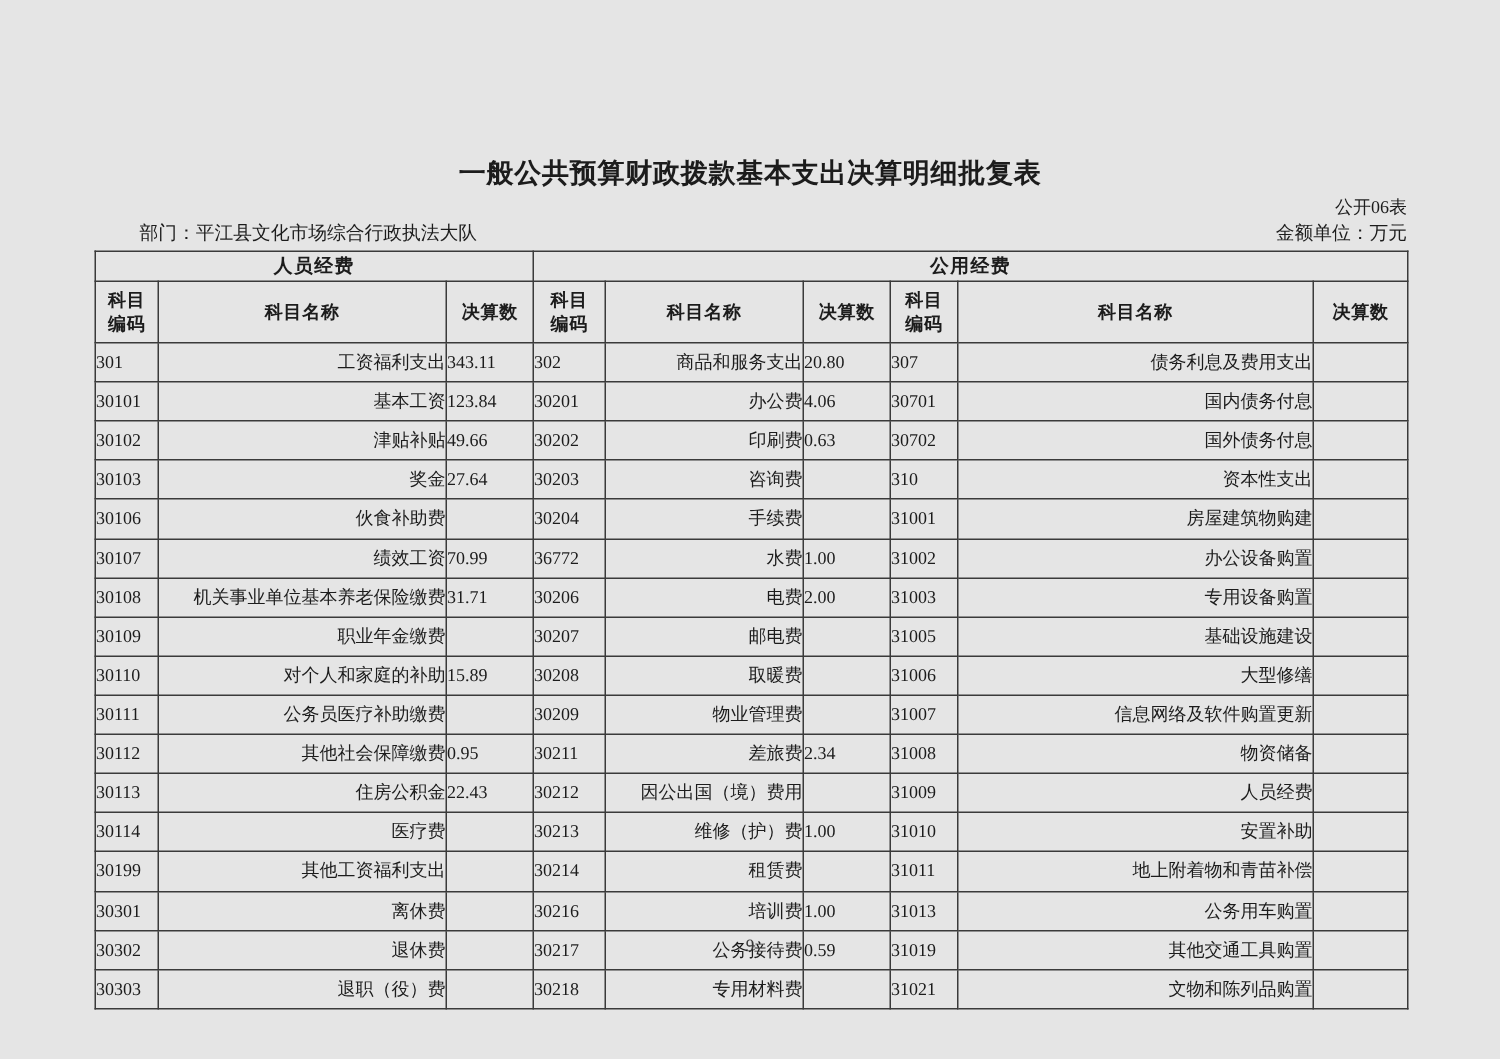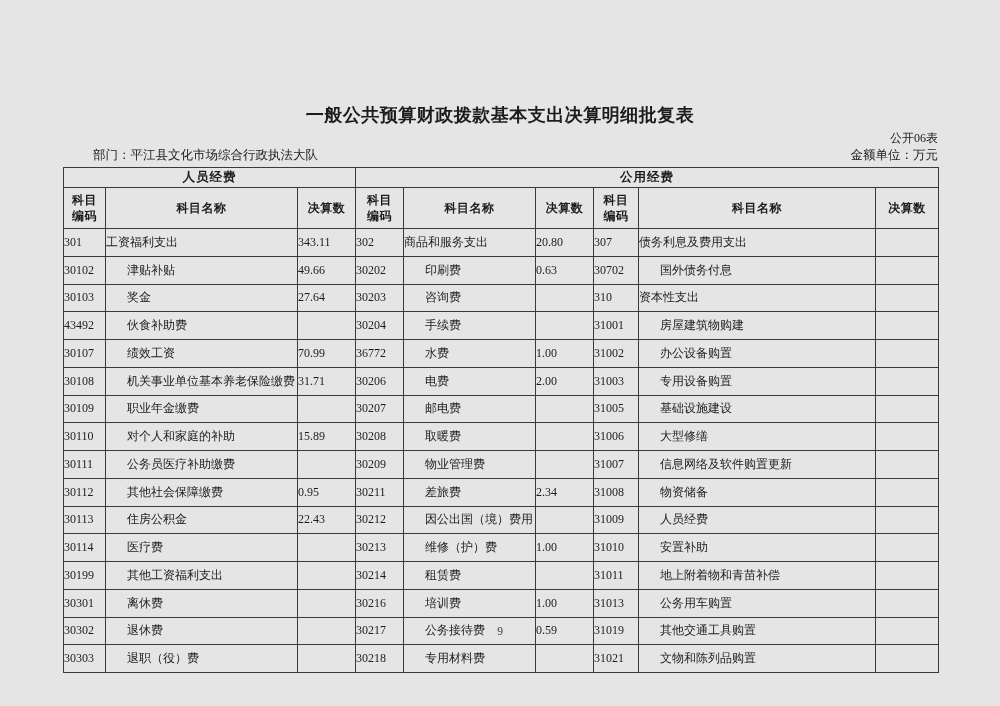--- a/index.html
+++ b/index.html
@@ -65,21 +65,21 @@
     letter-spacing: 1px;
   }
   tr.col-h th {
     height: 40px;
     font-weight: bold;
     text-align: center;
     letter-spacing: 0.5px;
   }
   tr.col-h th.code-h { white-space: pre-line; line-height: 1.35; }
   td.code  { text-align: left; padding-left: 5px; }
-  td.name  { text-align: left; padding-left: 8px; }
+  td.name  { text-align: right; padding-left: 8px; }
   td.name.ind { padding-left: 21px; }
   td.amount { text-align: left; padding-right: 5px; }
   .page-number {
     position: absolute;
     top: 625px;
     left: 0;
     width: 100%;
     text-align: center;
     font-size: 11.5px;
     color: #3b3b3b;
@@ -137,20 +137,31 @@
           <td class="name">工资福利支出</td>
           <td class="amount">343.11</td>
           <td class="code">302</td>
           <td class="name">商品和服务支出</td>
           <td class="amount">20.80</td>
           <td class="code">307</td>
           <td class="name">债务利息及费用支出</td>
           <td class="amount"></td>
         </tr>
         <tr>
+          <td class="code">30101</td>
+          <td class="name ind">基本工资</td>
+          <td class="amount">123.84</td>
+          <td class="code">30201</td>
+          <td class="name ind">办公费</td>
+          <td class="amount">4.06</td>
+          <td class="code">30701</td>
+          <td class="name ind">国内债务付息</td>
+          <td class="amount"></td>
+        </tr>
+        <tr>
           <td class="code">30102</td>
           <td class="name ind">津贴补贴</td>
           <td class="amount">49.66</td>
           <td class="code">30202</td>
           <td class="name ind">印刷费</td>
           <td class="amount">0.63</td>
           <td class="code">30702</td>
           <td class="name ind">国外债务付息</td>
           <td class="amount"></td>
         </tr>
@@ -159,21 +170,21 @@
           <td class="name ind">奖金</td>
           <td class="amount">27.64</td>
           <td class="code">30203</td>
           <td class="name ind">咨询费</td>
           <td class="amount"></td>
           <td class="code">310</td>
           <td class="name">资本性支出</td>
           <td class="amount"></td>
         </tr>
         <tr>
-          <td class="code">43492</td>
+          <td class="code">30106</td>
           <td class="name ind">伙食补助费</td>
           <td class="amount"></td>
           <td class="code">30204</td>
           <td class="name ind">手续费</td>
           <td class="amount"></td>
           <td class="code">31001</td>
           <td class="name ind">房屋建筑物购建</td>
           <td class="amount"></td>
         </tr>
         <tr>

